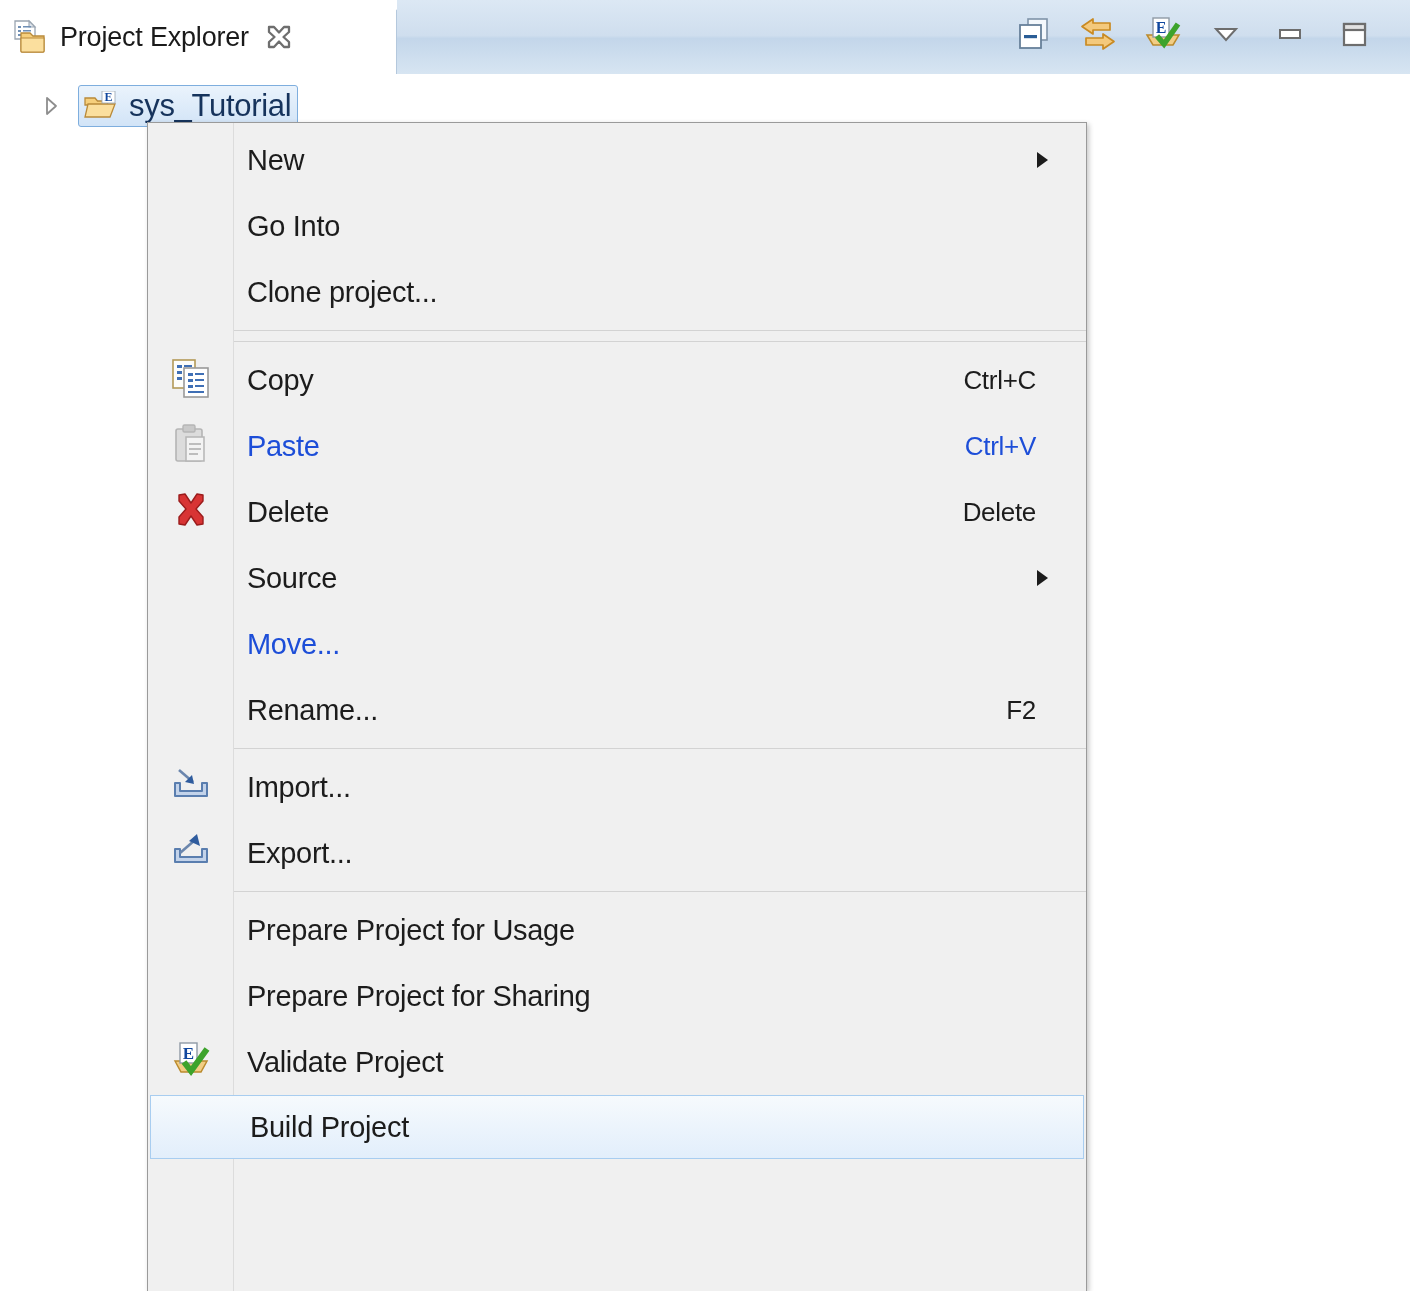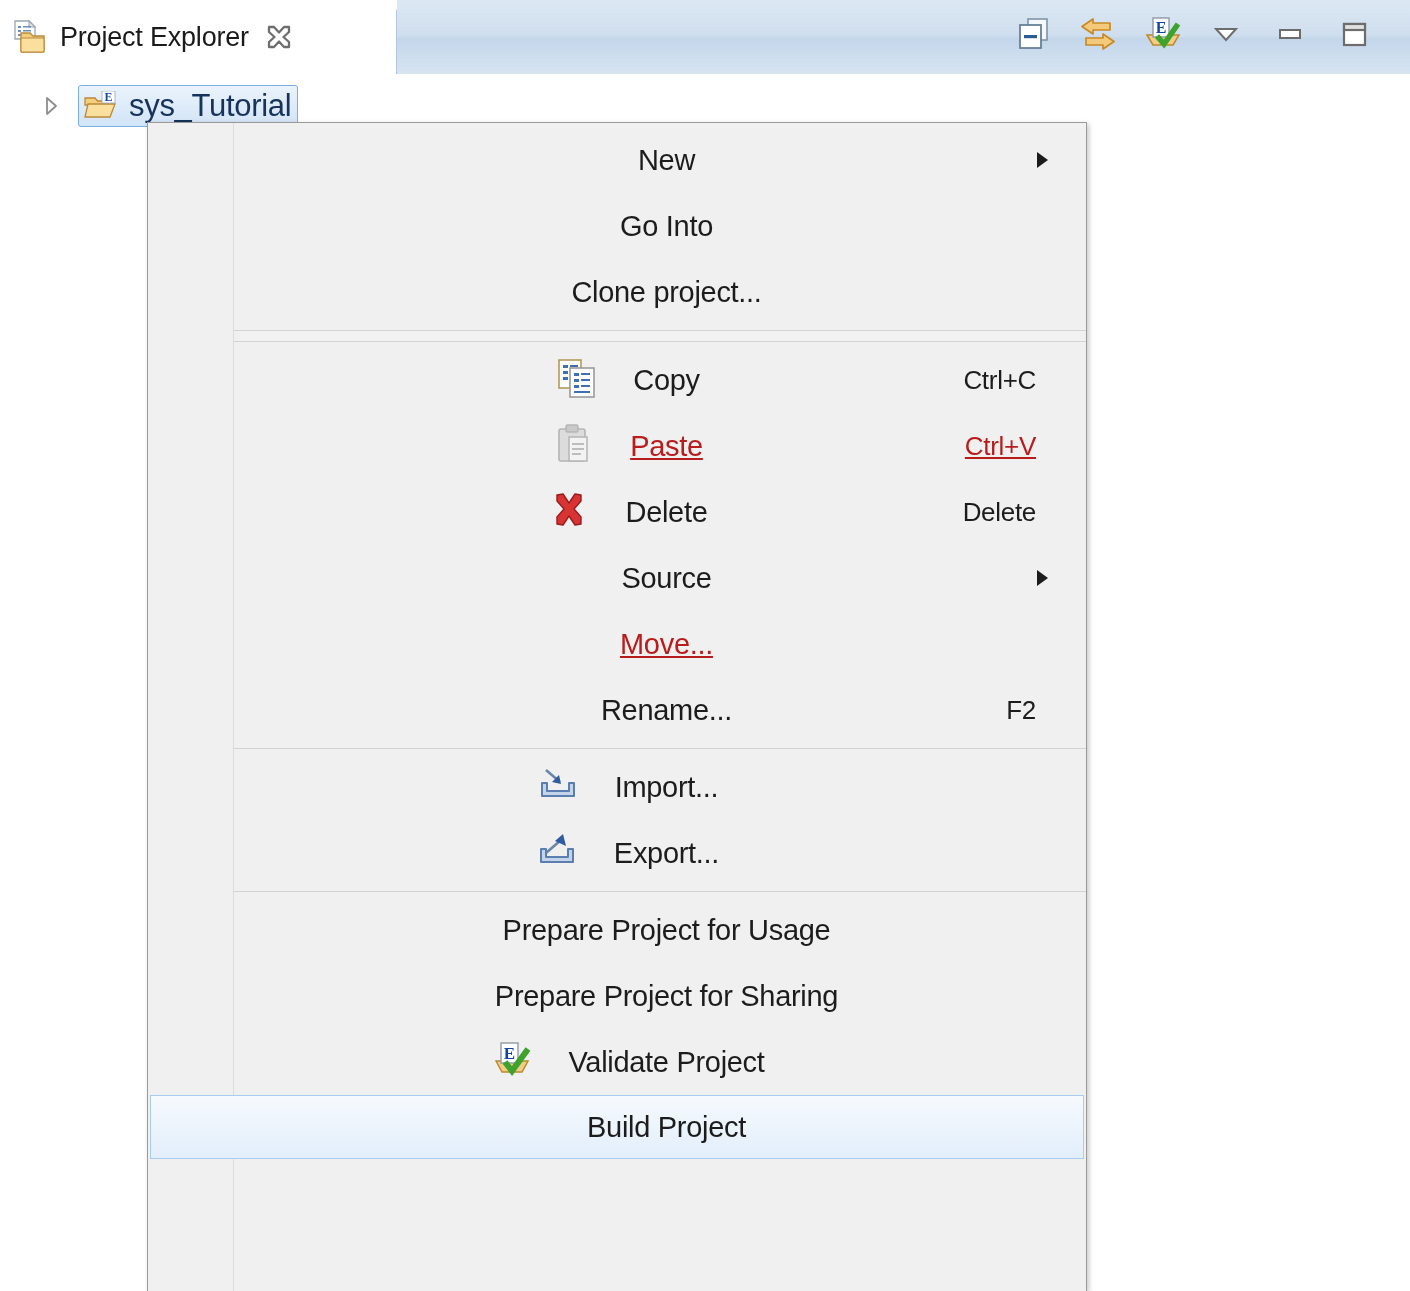--- a/index.html
+++ b/index.html
@@ -157,21 +157,20 @@
     bottom: 0;
     width: 1px;
     background: #dcdcdc;
   }
   .menu-item {
     position: relative;
     height: 66px;
     display: flex;
     align-items: center;
     box-sizing: border-box;
-    justify-content: center;
   }
   .menu-item.selected {
     background: linear-gradient(to bottom, #f6fafd 0%, #e2eefb 100%);
     border: 1px solid #a8cdf0;
     border-radius: 0;
     margin: 0 2px;
     height: 64px;
   }
   .mi-icon {
     width: 85px;
@@ -184,22 +183,21 @@
   }
   .mi-label {
     font-size: 29px;
     color: #1c1c1c;
     margin-left: 14px;
     white-space: nowrap;
     letter-spacing: -0.3px;
   }
   .menu-item.disabled .mi-label,
   .menu-item.disabled .mi-accel {
-    color: #b91c1c;
-    text-decoration: underline;
+    color: #1d4ed8;
   }
   .mi-accel {
     position: absolute;
     right: 50px;
     font-size: 26px;
     color: #1c1c1c;
     white-space: nowrap;
     letter-spacing: -0.3px;
   }
   .mi-arrow {

